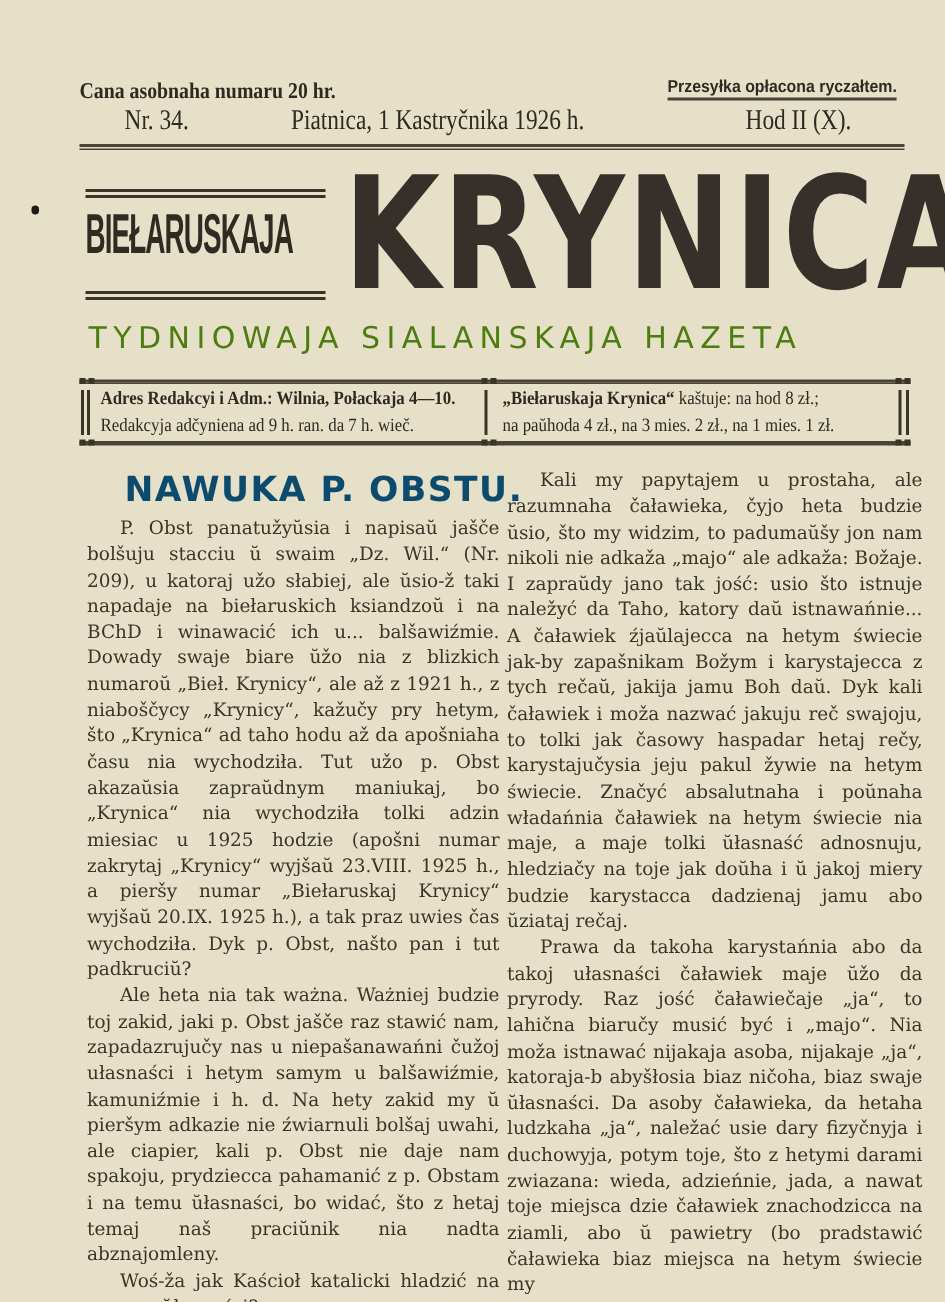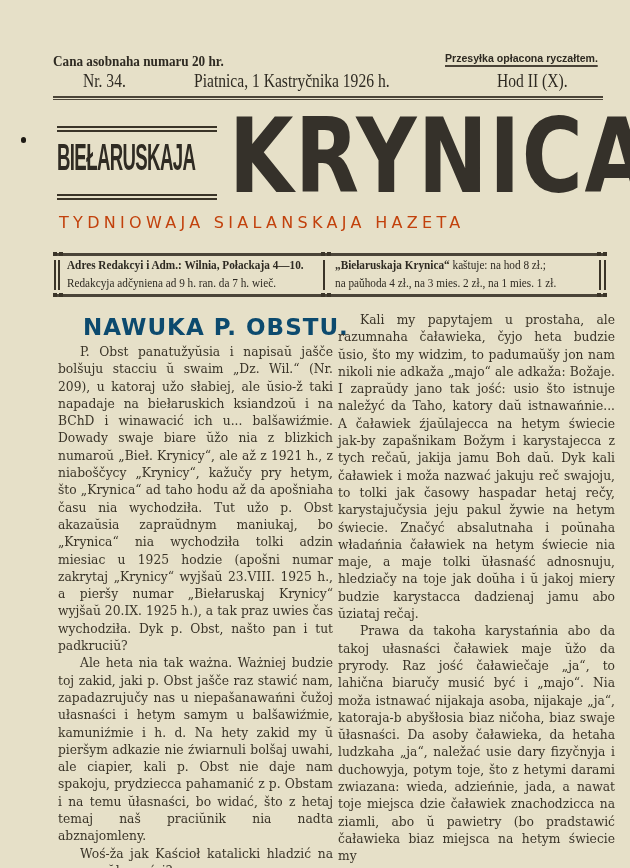--- a/index.html
+++ b/index.html
@@ -17,21 +17,21 @@
   .price { left:32px; top:53px; font-family:"Liberation Serif", serif; font-weight:bold; font-size:15px; color:#2e2a22; transform:scaleX(0.88); transform-origin:left; white-space:nowrap;}
   .postage { left:424px; top:52px; font-family:"Liberation Sans", sans-serif; font-weight:bold; font-size:11.5px; color:#2e2a22; white-space:nowrap; border-bottom:2px solid #4a4438; padding-bottom:1px; transform:scaleX(0.92); transform-origin:left;}
   .issue-row { left:30px; top:70px; width:560px; font-family:"Liberation Serif", serif; font-size:19px; color:#2e2a22; white-space:nowrap; }
   .issue-row span { position:absolute; top:0; transform:scaleX(0.82); transform-origin:left; }
   .rule-top { left:32px; top:96px; width:550px; height:4px; border-top:2px solid #4a4438; border-bottom:1px solid #4a4438; box-sizing:border-box;}
 
   
   .side-rule { left:36px; width:160px; height:6px; border-top:2px solid #3a3428; border-bottom:2px solid #3a3428; box-sizing:border-box; }
   .side-word { left:36px; top:136px; width:160px; text-align:center; font-family:"Liberation Sans", sans-serif; font-weight:bold; font-size:30px; color:#2f2b23; letter-spacing:-1px; transform:scaleX(0.62) scaleY(1.25); transform-origin:left top; white-space:nowrap;}
   .big-title { left:208px; top:100px; font-family:"DejaVu Sans", sans-serif; font-weight:bold; font-size:104px; line-height:112px; color:#35312a; letter-spacing:2px; transform:scaleX(0.80) scaleY(1.0); transform-origin:left top; white-space:nowrap;}
-  .subtitle { left:38px; top:213px; font-family:"DejaVu Sans", sans-serif; font-size:16px; letter-spacing:4.3px; color:#c2410c; white-space:nowrap;}
+  .subtitle { left:38px; top:213px; font-family:"DejaVu Sans", sans-serif; font-size:20px; letter-spacing:4.3px; color:#4d7c0f; white-space:nowrap;}
 
   
   .box { left:32px; top:250px; width:554px; height:48px; }
   .box-line { position:absolute; left:0; width:554px; height:3px; border-top:2px solid #4a4438; border-bottom:1px solid #4a4438; box-sizing:border-box; }
   .sq { position:absolute; width:4px; height:4px; background:#3a3428; }
   .vbar { position:absolute; top:10px; height:30px; width:2px; background:#3a3428; }
   .box-text { position:absolute; font-family:"Liberation Serif", serif; font-size:12.5px; color:#2e2a22; white-space:nowrap; transform:scaleX(0.9); transform-origin:left; }
   .b { font-weight:bold; }
 
   

